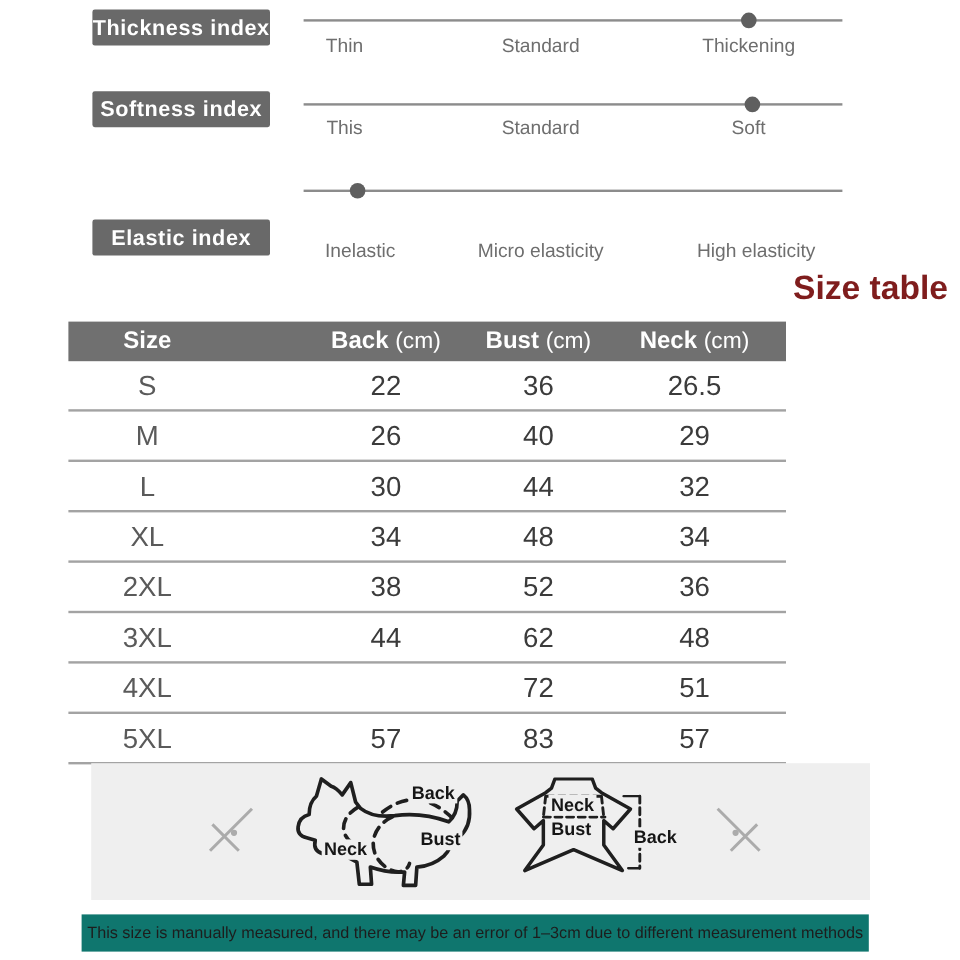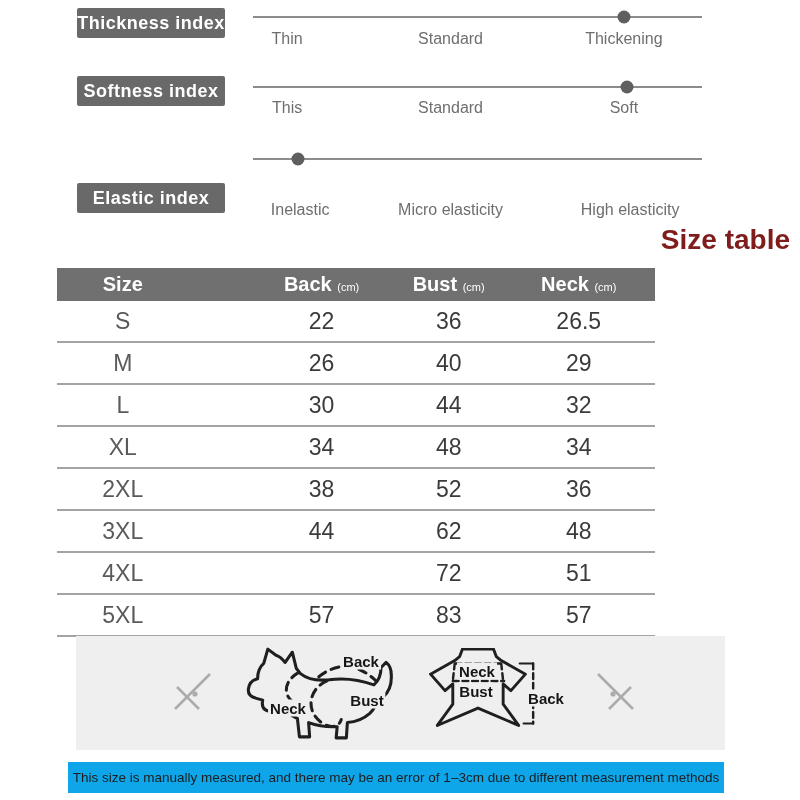--- a/index.html
+++ b/index.html
@@ -19,38 +19,38 @@
         font-size:16px;color:#6e6e6e;}
   .p0{left:7.6%;} .p1{left:44%;} .p2{left:82.6%;}
   .row-elastic .p0{left:10.5%;} .row-elastic .p2{left:84%;}
 
   
   .table-title{position:absolute;left:0;top:224px;width:790px;text-align:right;
         font-size:28px;font-weight:bold;color:#7f1d1d;}
   .size-table{position:absolute;left:57px;top:268px;width:598px;}
   .thead{position:relative;height:33px;background:#707070;color:#fff;}
   .thead .cell{line-height:33px;font-size:20px;font-weight:bold;}
-  .thead .unit{font-size:11px;font-weight:normal;}
+  .thead .unit{font-size:19px;font-weight:normal;}
   .trow{position:relative;height:40px;border-bottom:2px solid #a3a3a3;}
   .cell{position:absolute;top:0;text-align:center;}
   .c0{left:0;width:22%;} .c1{left:33%;width:22.5%;} .c2{left:54.5%;width:22%;} .c3{left:76.5%;width:21.5%;}
   .trow .cell{line-height:40px;font-size:23px;}
   .size-cell{color:#5a5a5a;}
   .num-cell{color:#3b3b3b;}
 
   
   .panel{position:absolute;left:76px;top:636px;width:649px;height:114px;background:#efefef;}
   .arrow{position:absolute;width:48px;height:48px;}
   .arrow svg{width:100%;height:100%;}
   .diagram-label{position:absolute;transform:translate(-50%,-50%);font-size:15px;
         font-weight:bold;color:#161616;background:#efefef;padding:0 2px;white-space:nowrap;}
   .sketch{position:absolute;}
 
   
-  .footer{position:absolute;left:68px;top:762px;width:656px;height:31px;background:#0ea5e9;
+  .footer{position:absolute;left:68px;top:762px;width:656px;height:31px;background:#0f766e;
         display:flex;align-items:center;justify-content:center;}
   .footer span{font-size:13.5px;color:#1d1d1d;}
 </style>
 </head>
 <body>
 
 <div class="page">
 
   <div class="index-row">
     <div class="index-label" style="top:8px;">Thickness index</div>

